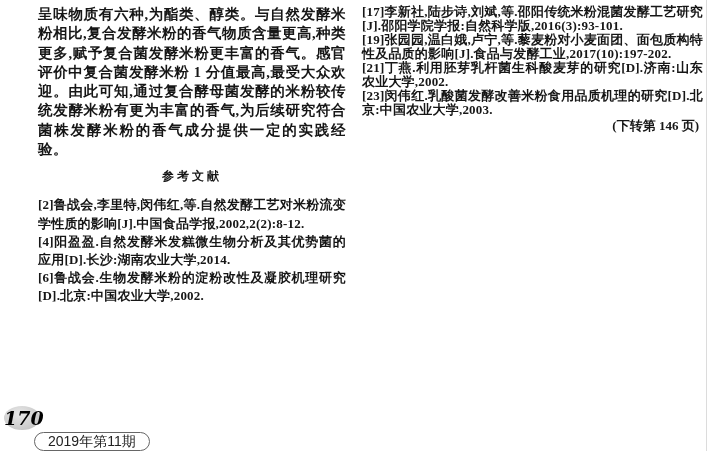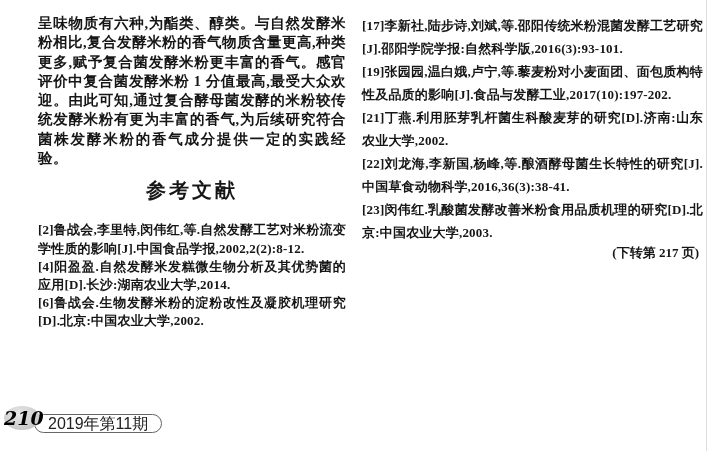--- a/index.html
+++ b/index.html
@@ -5,41 +5,41 @@
   html,body{margin:0;padding:0;}
   body{
     width:713px;height:451px;background:#ffffff;
     font-family:"Liberation Serif","DejaVu Serif",serif;
     color:#161616;
     -webkit-font-smoothing:antialiased;
   }
   .page{position:relative;width:713px;height:451px;overflow:hidden;background:#ffffff;}
   .edge-line{position:absolute;top:0;right:6px;width:1px;height:451px;background:#dcdcdc;}
 
-  .col{position:absolute;top:14px;}
+  .col{position:absolute;top:5px;}
   .col-left{left:38px;width:308px;}
   .col-right{left:362px;width:341px;}
 
   .body-para{
     margin:0;font-size:14.5px;line-height:19.3px;font-weight:600;
     text-align:justify;letter-spacing:0.4px;
   }
   .refs-heading{
-    margin:9px 0 17px 0;font-size:20px;font-weight:700;text-align:center;letter-spacing:3px;
+    margin:9px 0 11px 0;font-size:12px;font-weight:700;text-align:center;letter-spacing:3px;
   }
   .refs{font-size:13px;line-height:18.2px;text-align:justify;letter-spacing:0.2px;font-weight:600;}
-  .col-right .refs{line-height:23px;}
+  .col-right .refs{line-height:14px;}
   .ref{margin:0;}
   .continuation{font-size:13px;line-height:18.6px;text-align:right;font-weight:600;padding-right:4px;}
 
   .footer{position:absolute;left:0;top:402px;width:260px;height:40px;}
   .issue-pill{
-    position:absolute;left:34px;top:12px;height:17px;line-height:17px;
+    position:absolute;left:34px;top:30px;height:17px;line-height:17px;
     padding:0 13px;border:1.5px solid #666;border-radius:10px;background:#fff;
-    font-family:"Liberation Sans","DejaVu Sans",sans-serif;font-size:16px;color:#222;
+    font-family:"Liberation Sans","DejaVu Sans",sans-serif;font-size:14px;color:#222;
     white-space:nowrap;z-index:1;
   }
   .page-num{
     position:absolute;left:4px;top:4px;width:36px;height:24px;line-height:24px;
     text-align:center;border-radius:50%;
     background:radial-gradient(ellipse at 42% 35%, #e9e9e9 0%, #c2c2c2 85%);
     font-family:"DejaVu Serif","Liberation Serif",serif;
     font-style:italic;font-weight:700;font-size:19px;color:#000;z-index:2;
   }
 </style>
@@ -56,26 +56,25 @@
       <div class="ref">[4]阳盈盈.自然发酵米发糕微生物分析及其优势菌的应用[D].长沙:湖南农业大学,2014.</div>
       <div class="ref">[6]鲁战会.生物发酵米粉的淀粉改性及凝胶机理研究[D].北京:中国农业大学,2002.</div>
     </div>
   </div>
 
   <div class="col col-right">
     <div class="refs">
       <div class="ref">[17]李新社,陆步诗,刘斌,等.邵阳传统米粉混菌发酵工艺研究[J].邵阳学院学报:自然科学版,2016(3):93-101.</div>
       <div class="ref">[19]张园园,温白娥,卢宁,等.藜麦粉对小麦面团、面包质构特性及品质的影响[J].食品与发酵工业,2017(10):197-202.</div>
       <div class="ref">[21]丁燕.利用胚芽乳杆菌生科酸麦芽的研究[D].济南:山东农业大学,2002.</div>
-      <div class="ref">[22]刘龙海,李新国,杨峰,等.酿酒酵母菌生长特性的研究[J].中国草食动物科学,2016,36(3):38-41.</div>
       <div class="ref">[23]闵伟红.乳酸菌发酵改善米粉食用品质机理的研究[D].北京:中国农业大学,2003.</div>
     </div>
-    <div class="continuation">(下转第 217 页)</div>
+    <div class="continuation">(下转第 146 页)</div>
   </div>
 
   <div class="footer">
     <span class="issue-pill">2019年第11期</span>
-    <span class="page-num">210</span>
+    <span class="page-num">170</span>
   </div>
 
   <div class="edge-line"></div>
 
 </div>
 
 </body></html>

